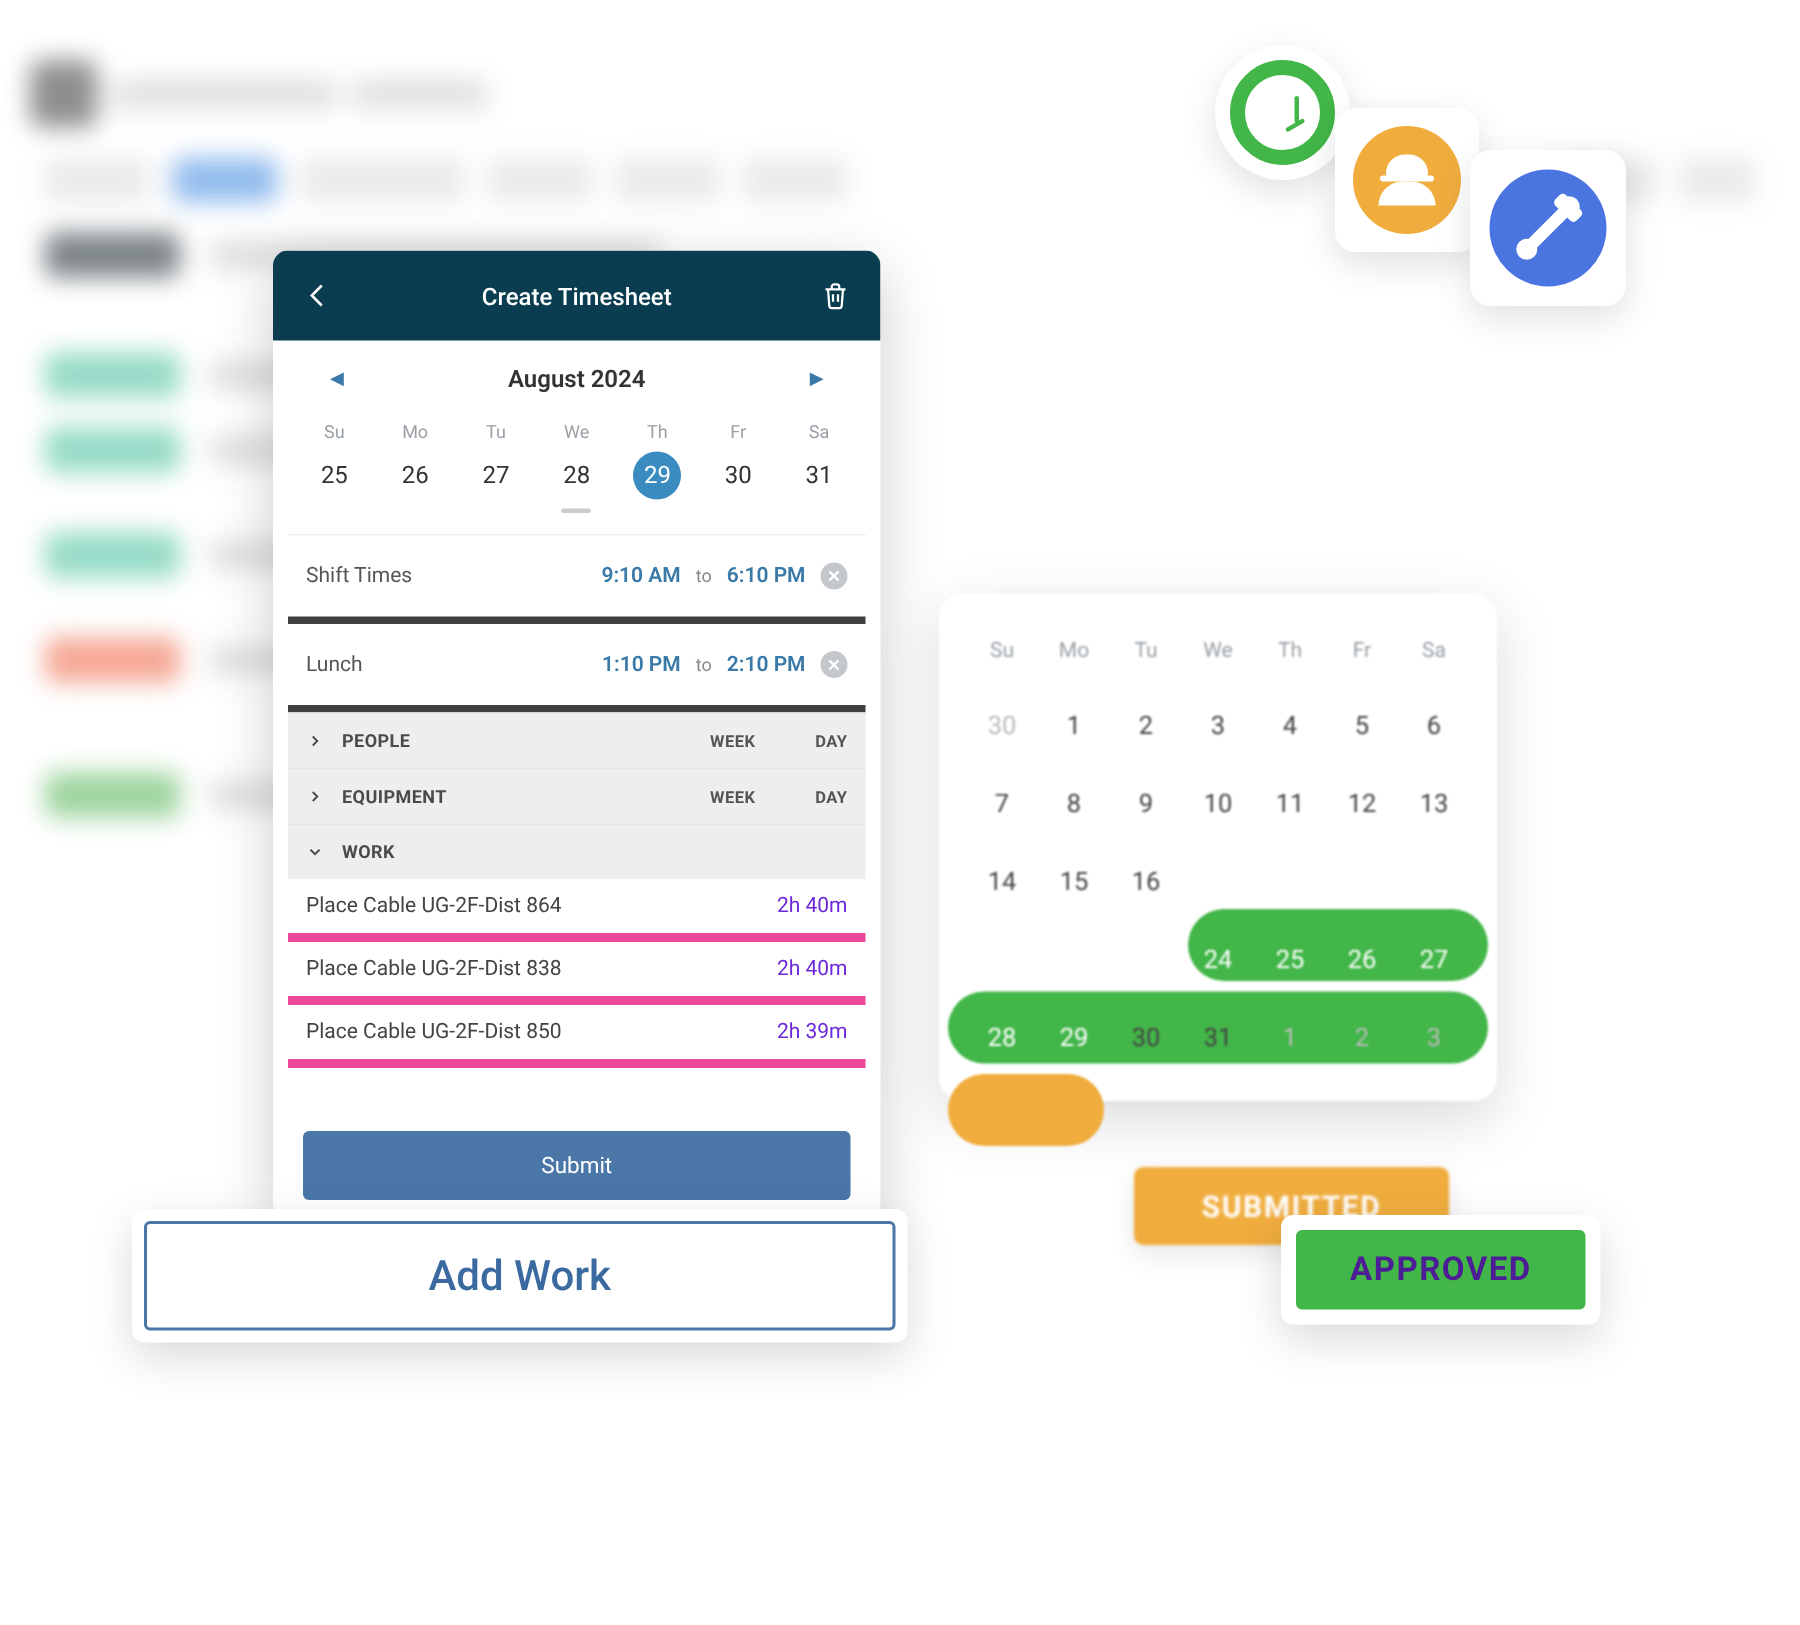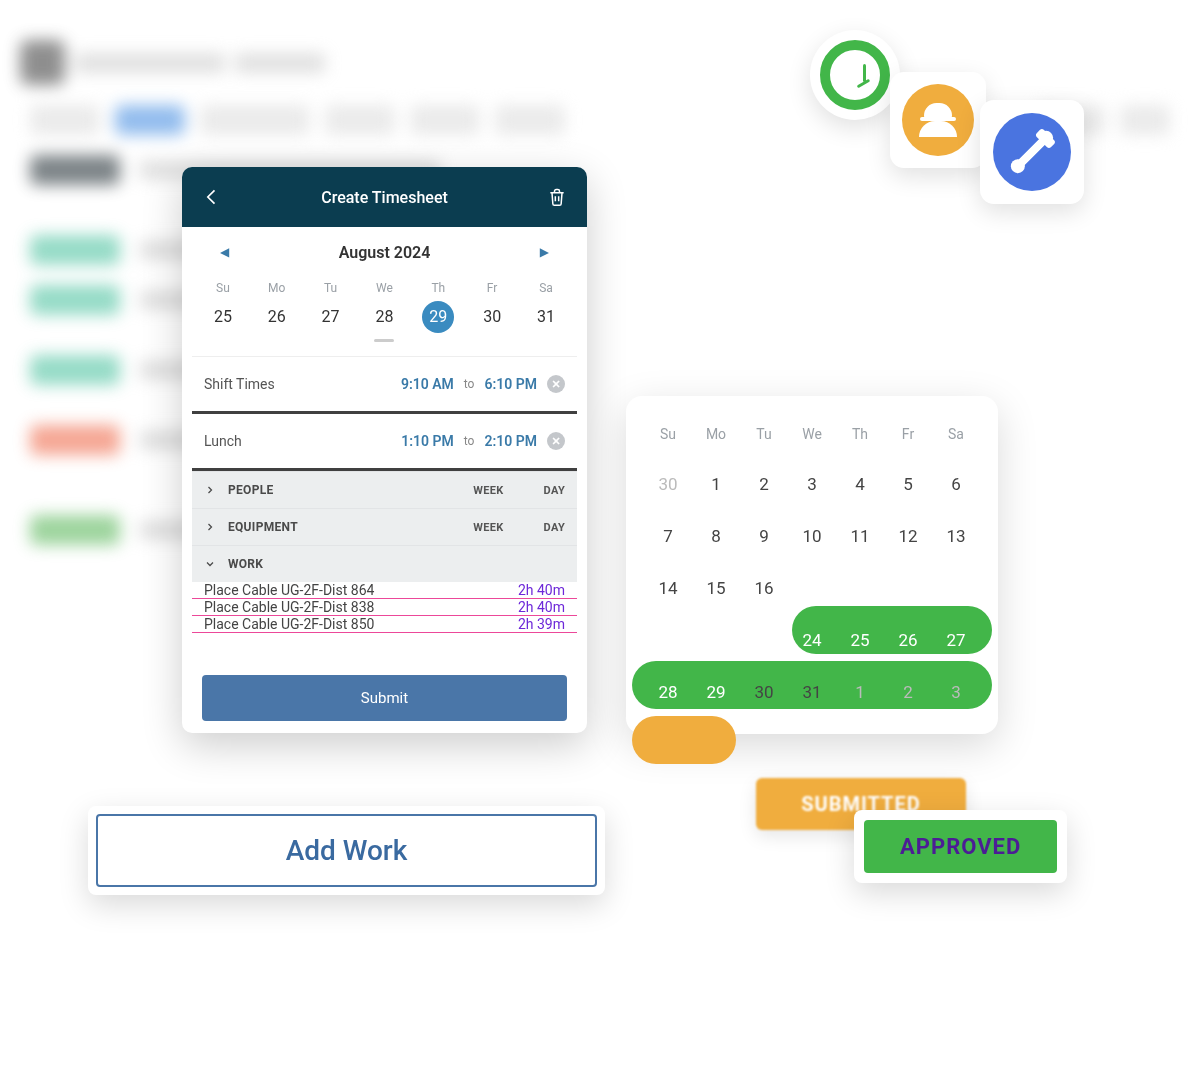--- a/index.html
+++ b/index.html
@@ -64,27 +64,27 @@
 
   .section-header {
     background:#eceeef; padding:11px 12px; font-size:12px; font-weight:700; color:#4a4a4a;
     display:flex; align-items:center; gap:10px; letter-spacing:0.3px;
     border-top:1px solid #e2e4e6;
   }
   .section-header .caret { width:14px; display:inline-flex; }
   .section-header .right-cols { margin-left:auto; display:flex; gap:40px; font-size:11px; font-weight:700; color:#555;}
   .caret svg{stroke:#4a4a4a;fill:none;}
 
-  .time-row { display:flex; align-items:center; padding:18px 12px; border-bottom:3px solid #404040; font-size:14px; }
+  .time-row { display:flex; align-items:center; padding:18px 12px; border-bottom:5px solid #404040; font-size:14px; }
   .time-row .label { color:#555; }
   .time-values { margin-left:auto; display:flex; align-items:center; gap:10px; color:#3a7aa8; font-weight:600; }
   .time-values .to { color:#888; font-weight:400; font-size:12px; }
   .clear-x { width:18px;height:18px;background:#c4c7cb;border-radius:50%;display:flex;align-items:center;justify-content:center;color:#fff;font-size:11px;cursor:pointer;}
 
-  .work-row { display:flex; align-items:center; padding:0 12px; border-bottom:1px solid #ec4899; font-size:14px; }
+  .work-row { display:flex; align-items:center; padding:10px 12px; border-bottom:6px solid #ec4899; font-size:14px; }
   .work-row .name { color:#444; }
   .work-row .dur { margin-left:auto; color:#6d28d9; font-weight:400; }
 
   .submit-btn {
     margin:42px 10px 12px; background:#4a76a8; color:#fff; text-align:center;
     padding:14px 0; font-size:15px; border-radius:4px; cursor:pointer;
   }
 
   
   .add-work-card {

